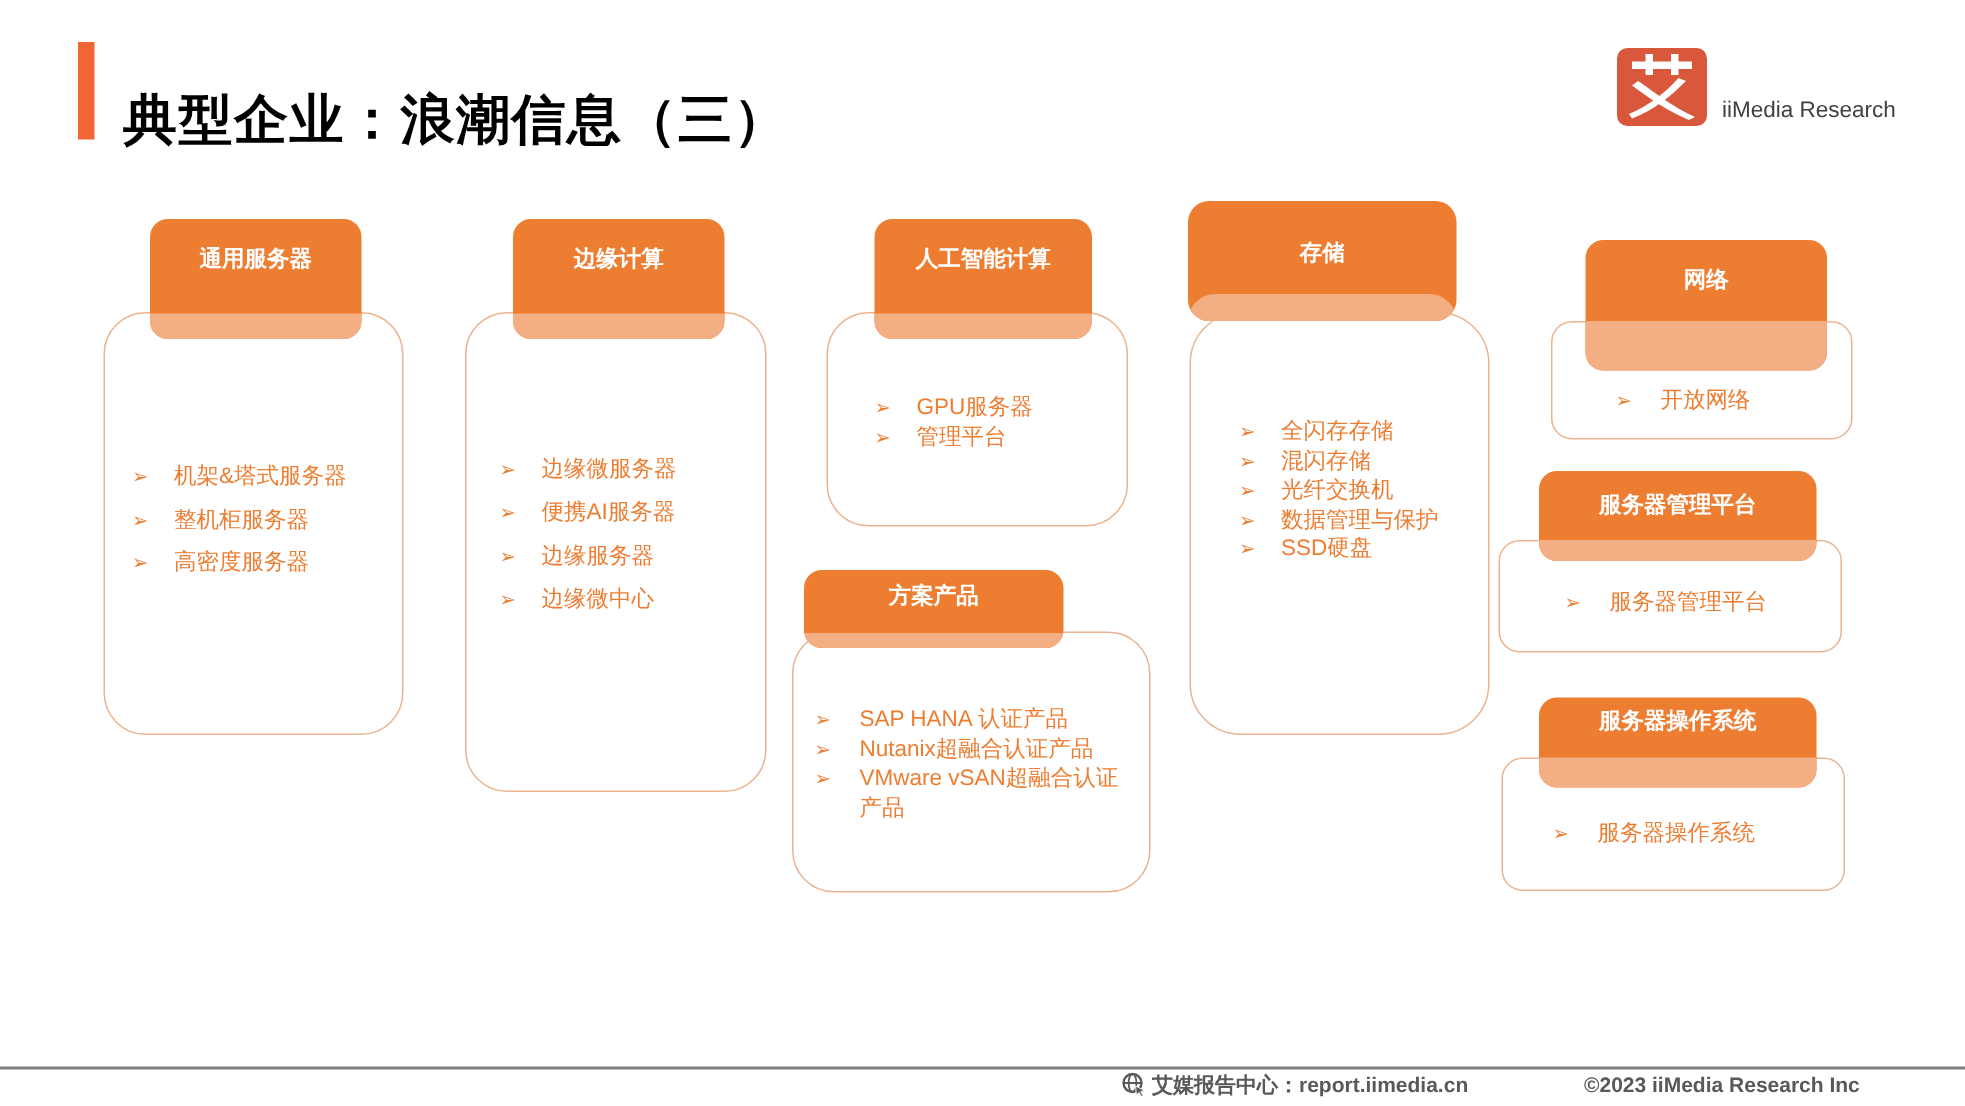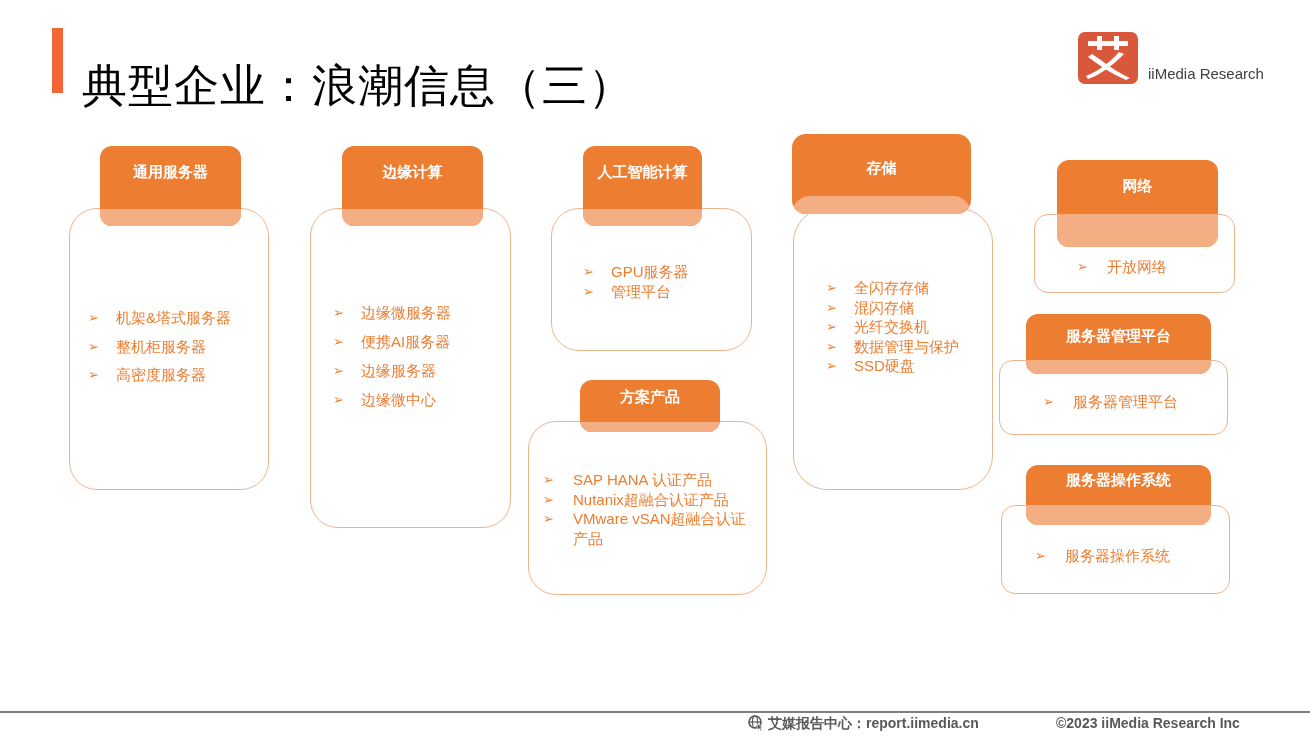--- a/index.html
+++ b/index.html
@@ -5,22 +5,22 @@
     html, body { margin: 0; padding: 0; background: #ffffff; }
     body {
       width: 1310px; height: 737px; position: relative; overflow: hidden;
       font-family: "Liberation Sans", "DejaVu Sans", sans-serif;
     }
     .title-bar {
       position: absolute; left: 52px; top: 28px; width: 11px; height: 65px;
       background: #F26535;
     }
     .page-title {
-      position: absolute; left: 82px; top: 32px; font-size: 45px; line-height: 48px;
-      color: #000; font-weight: normal; letter-spacing: 1px;
+      position: absolute; left: 82px; top: 32px; font-size: 36px; line-height: 48px;
+      color: #000; font-weight: bold; letter-spacing: 1px;
     }
     .logo { position: absolute; left: 1078px; top: 32px; width: 210px; height: 54px; }
     .logo-mark {
       position: absolute; left: 0; top: 0; width: 60px; height: 52px; border-radius: 7px;
       background: #D9573A;
     }
     .logo-cn {
       position: absolute; left: 70px; top: -4px; font-size: 29px; font-weight: bold;
       color: #D9573A; letter-spacing: 2px; line-height: 38px;
     }
@@ -100,31 +100,31 @@
   <span class="tab-label" style="top:17px;">边缘计算</span>
 </div>
 <ul class="items" style="left:333px;top:298px;">
   <li style="line-height:29px;"><span class="bullet">➢</span><span>边缘微服务器</span></li>
   <li style="line-height:29px;"><span class="bullet">➢</span><span>便携AI服务器</span></li>
   <li style="line-height:29px;"><span class="bullet">➢</span><span>边缘服务器</span></li>
   <li style="line-height:29px;"><span class="bullet">➢</span><span>边缘微中心</span></li>
 </ul>
 
 <div class="card" style="left:551px;top:208px;width:201px;height:143px;"></div>
-<div class="tab" style="left:583px;top:146px;width:119px;height:80px;">
+<div class="tab" style="left:583px;top:146px;width:145px;height:80px;">
   <div class="tab-fade" style="height:17px;"></div>
   <span class="tab-label" style="top:17px;">人工智能计算</span>
 </div>
 <ul class="items" style="left:583px;top:262px;">
   <li style="line-height:20px;"><span class="bullet">➢</span><span>GPU服务器</span></li>
   <li style="line-height:20px;"><span class="bullet">➢</span><span>管理平台</span></li>
 </ul>
 
 <div class="card" style="left:528px;top:421px;width:239px;height:174px;"></div>
-<div class="tab" style="left:580px;top:380px;width:140px;height:52px;">
+<div class="tab" style="left:536px;top:380px;width:173px;height:52px;">
   <div class="tab-fade" style="height:10px;"></div>
   <span class="tab-label" style="top:8px;">方案产品</span>
 </div>
 <ul class="items" style="left:543px;top:470px;width:215px;">
   <li style="padding-left:30px;line-height:19.5px;"><span class="bullet">➢</span><span>SAP HANA 认证产品</span></li>
   <li style="padding-left:30px;line-height:19.5px;"><span class="bullet">➢</span><span>Nutanix超融合认证产品</span></li>
   <li style="padding-left:30px;line-height:19.5px;"><span class="bullet">➢</span><span>VMware vSAN超融合认证产品</span></li>
 </ul>
 
 <div class="card" style="left:793px;top:208px;width:200px;height:282px;border-radius:34px;"></div>

